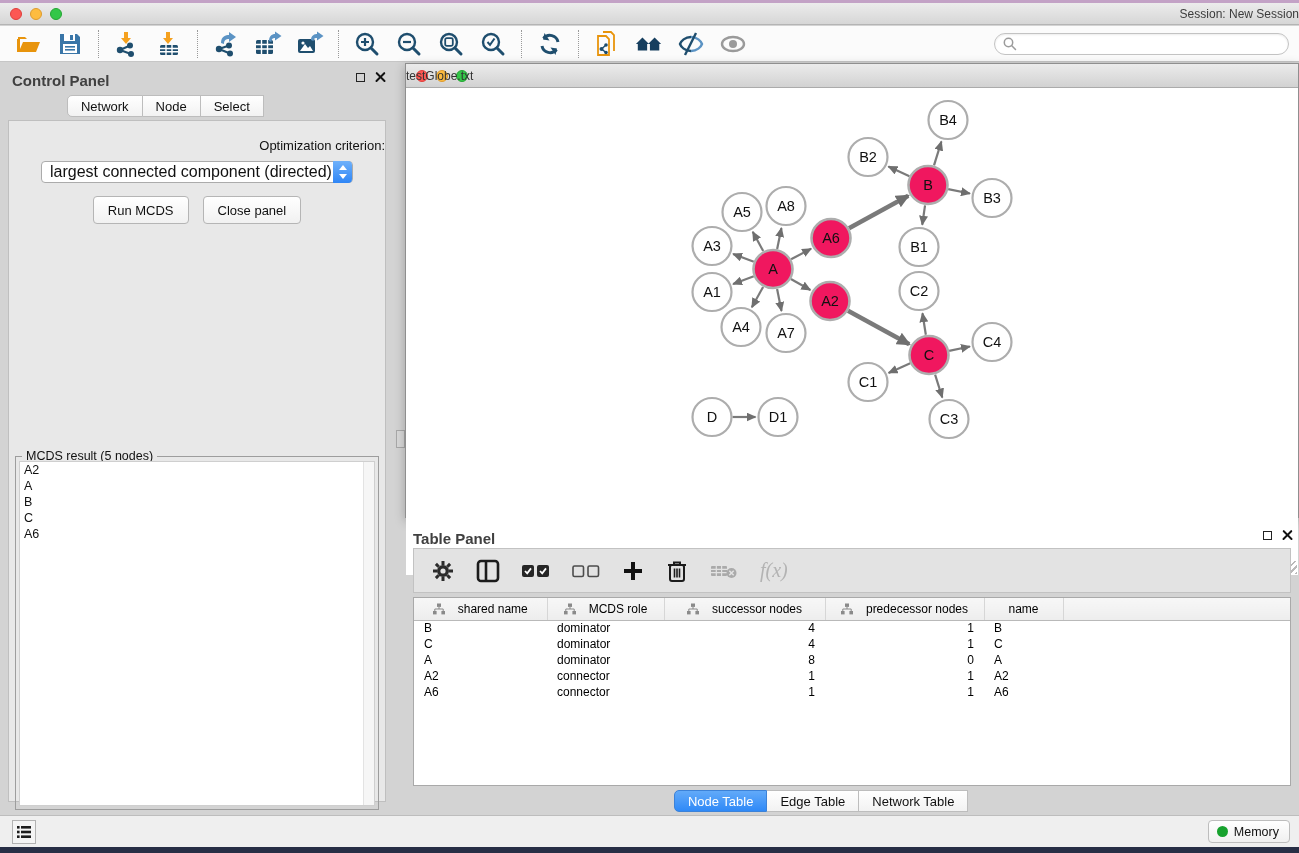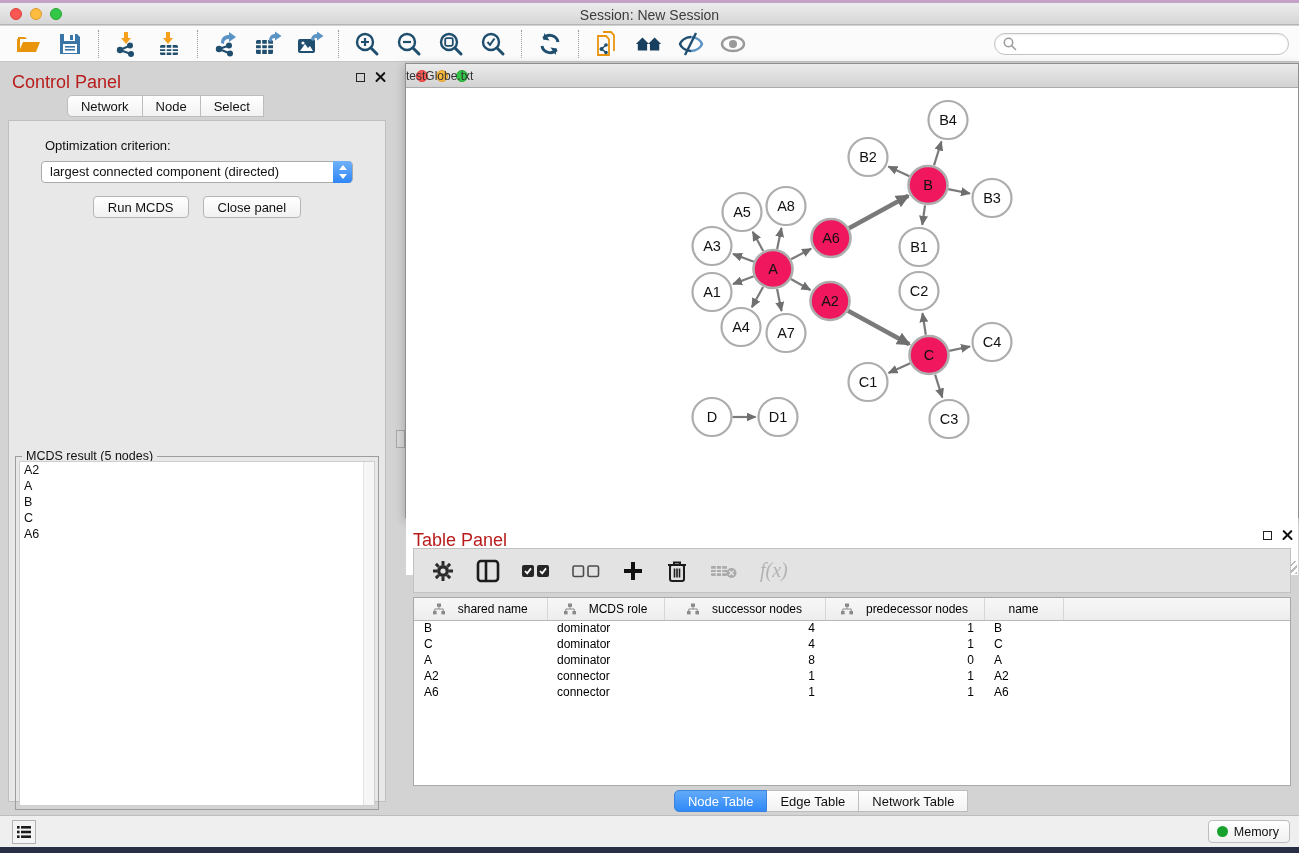--- a/index.html
+++ b/index.html
@@ -9,67 +9,67 @@
 
   
   #desktop-strip-top { position:absolute; left:0; top:0; width:100%; height:3px; background:#c3a2c6; }
   #titlebar { position:absolute; left:0; top:3px; width:100%; height:22px;
               background:linear-gradient(#ececec,#d6d6d6); border-bottom:1px solid #b4b4b4; }
   .tl-group { position:absolute; left:10px; top:5px; display:flex; gap:8px; }
   .tl { width:12px; height:12px; border-radius:50%; }
   .tl.red { background:#fc5753; border:1px solid #df3e3a; }
   .tl.yellow { background:#fdbc40; border:1px solid #de9b2d; }
   .tl.green { background:#33c748; border:1px solid #23a532; }
-  #titlebar .title { position:absolute; left:0; right:0; top:4px; text-align:center;
-                     font-size:14px; color:#3c3c3c; }
+  #titlebar .title { position:absolute; left:0; right:0; top:4px; text-align:right;
+                     font-size:12px; color:#3c3c3c; }
 
   #toolbar { position:absolute; left:0; top:26px; width:100%; height:36px; background:#fbfbfb;
              border-bottom:1px solid #c6c6c6; display:flex; align-items:center; }
   .tb-group { display:flex; align-items:center; gap:14px; padding:0 14px; }
   .tb-sep { width:1px; height:28px; border-left:1px dotted #9a9a9a; }
   .tb-ico { width:28px; height:28px; display:flex; align-items:center; justify-content:center; cursor:pointer; }
   #search-box { position:absolute; right:10px; top:7px; width:295px; height:22px; background:#fff;
                 border:1px solid #c3c3c3; border-radius:12px; display:flex; align-items:center;
                 padding-left:7px; box-shadow:inset 0 1px 2px rgba(0,0,0,.08); }
   #search-box input { border:none; outline:none; flex:1; font-size:12px; height:18px;
                       background:transparent; font-family:"Liberation Sans",sans-serif; }
 
   
   #control-panel { position:absolute; left:4px; top:66px; width:388px; height:744px; }
   .panel-head { position:relative; height:26px; }
-  .panel-head .ph-title { position:absolute; left:8px; top:6px; font-size:18px; color:#b91c1c; }
+  .panel-head .ph-title { position:absolute; left:8px; top:6px; font-size:15px; color:#404040;font-weight:bold; }
   .ph-icons { position:absolute; right:6px; top:6px; display:flex; gap:10px; align-items:center; }
   .float-box { width:9px; height:9px; border:1.5px solid #222; display:inline-block; }
   .close-x { width:11px; height:11px; display:inline-block; position:relative; }
   .close-x:before,.close-x:after { content:""; position:absolute; left:-1px; top:4px; width:13px; height:2.4px;
                                    background:#111; border-radius:1px; }
   .close-x:before { transform:rotate(45deg); } .close-x:after { transform:rotate(-45deg); }
 
   .seg-tabs { display:flex; justify-content:center; }
   .seg { height:22px; line-height:21px; padding:0 13px; background:linear-gradient(#ffffff,#f2f2f2);
          border:1px solid #bdbdbd; border-left:none; font-size:13px; color:#111; cursor:pointer; }
   .seg:first-child { border-left:1px solid #bdbdbd; border-radius:5px 0 0 5px; }
   .seg:last-child { border-radius:0 5px 5px 0;margin-top:40px; }
   .seg.active { background:linear-gradient(#62aaf9,#2f89f7); color:#fff; border-color:#3c82d8; }
 
   #cp-tabs { position:absolute; left:0; top:29px; width:100%; }
   #cp-content { position:absolute; left:4px; top:54px; width:378px; height:682px; background:#e8e8e8;
                 border:1px solid #bfbfbf; }
-  #opt-label { margin-top:17px; text-align:left; font-size:13px; color:#111;padding-left:36px; }
+  #opt-label { margin-top:17px; text-align:right; font-size:13px; color:#111;padding-left:36px; }
   #criterion-select { position:relative; margin:8px auto 0 auto; width:312px; height:22px; background:#fff;
-                      border:1px solid #ababab; border-radius:4px; font-size:13px; color:#111;
+                      border:1px solid #ababab; border-radius:4px; font-size:16px; color:#111;
                       line-height:20px; padding-left:8px; cursor:pointer; }
   #criterion-select .stepper { position:absolute; right:0; top:-1px; width:19px; height:22px;
         background:linear-gradient(#6fb1fa,#2f86f6); border-radius:0 4px 4px 0; }
   .stepper .up,.stepper .dn { position:absolute; left:5.5px; width:0; height:0;
         border-left:4px solid transparent; border-right:4px solid transparent; }
   .stepper .up { top:4px; border-bottom:5px solid #fff; }
   .stepper .dn { bottom:4px; border-top:5px solid #fff; }
   #cp-buttons { margin-top:13px; display:flex; justify-content:center; gap:14px; }
-  .mac-btn { height:22px; padding:0 14px; background:linear-gradient(#ffffff,#f1f1f1);
+  .mac-btn { height:28px; padding:0 14px; background:linear-gradient(#ffffff,#f1f1f1);
              border:1px solid #b5b5b5; border-radius:4px; font-size:13px; color:#111; cursor:pointer;
              font-family:"Liberation Sans",sans-serif; }
 
   #mcds-groupbox { position:absolute; left:6px; top:335px; width:364px; height:354px;
                    border:1px solid #9d9d9d; }
   #mcds-legend { position:absolute; top:-8px; left:6px; background:#e8e8e8; padding:0 4px;
                  font-size:12.5px; color:#111; }
   #mcds-list { position:absolute; left:3px; top:4px; right:3px; bottom:3px; background:#fff;
                border:1px solid #cfcfcf; overflow:hidden; }
   #mcds-list .scroll-track { position:absolute; right:0; top:0; width:11px; height:100%;

